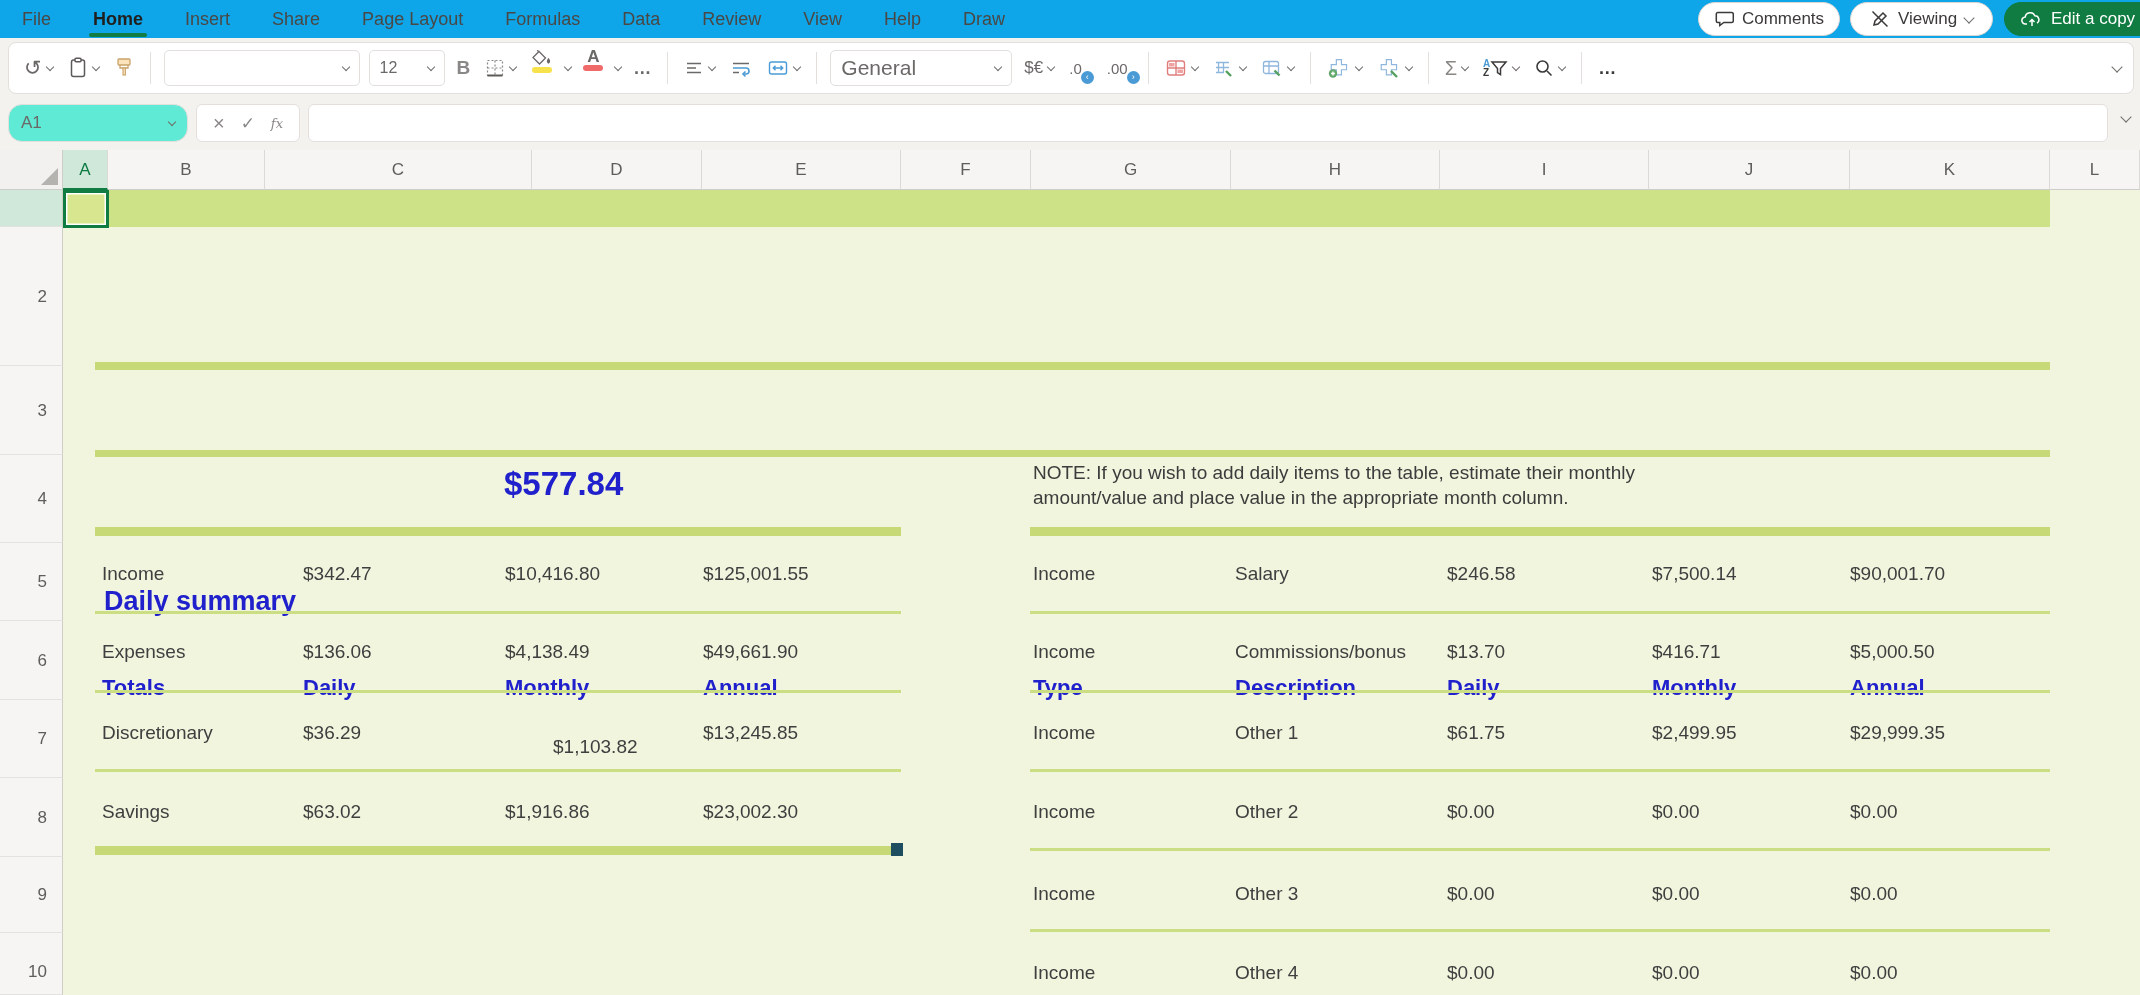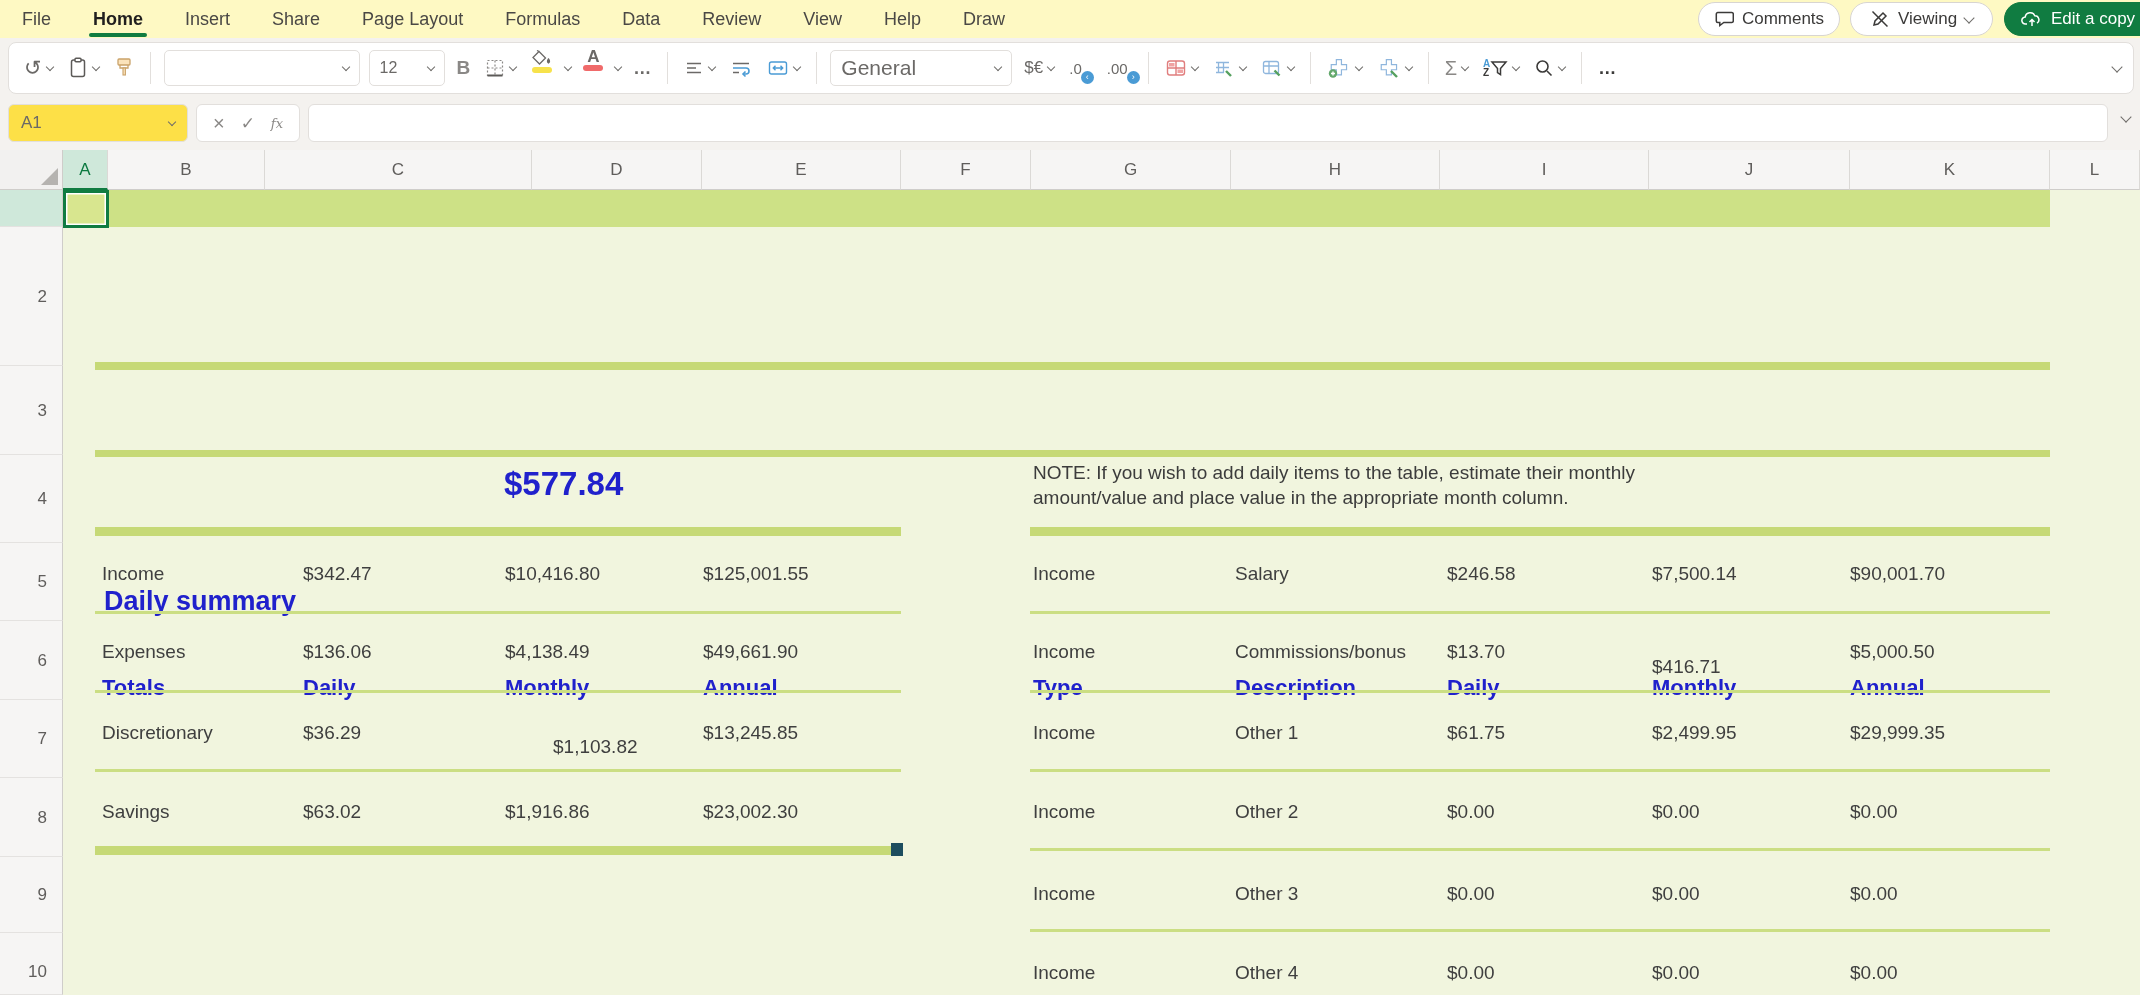--- a/index.html
+++ b/index.html
@@ -1,20 +1,20 @@
 <!DOCTYPE html>
 <html><head>
 <meta charset="utf-8">
 <style>
   * { margin:0; padding:0; box-sizing:border-box; }
   html,body { width:2140px; height:995px; overflow:hidden; }
   body { font-family:"Liberation Sans", sans-serif; background:#f4f2ef; position:relative; }
 
   
-  .menubar { position:absolute; left:0; top:0; width:2140px; height:38px; background:#fef9c3; }
+  .menubar { position:absolute; left:0; top:0; width:2140px; height:38px; background:#0ea5e9; }
   .menu-items { position:absolute; left:22px; top:0; height:38px; display:flex; gap:42px; align-items:center; }
   .menu-item { font-size:18px; color:#4a4845; cursor:default; position:relative; white-space:nowrap; }
   .menu-item.active { color:#201f1e; font-weight:700; }
   .menu-item.active::after { content:""; position:absolute; left:-4px; right:-4px; bottom:-7px; height:3.5px; background:#107c41; border-radius:2px; }
   .pill { position:absolute; top:2px; height:34px; border-radius:17px; background:#fff; border:1px solid #d8d5d2; display:flex; align-items:center; gap:8px; padding:0 16px; font-size:17px; color:#3b3a39; }
   .pill.green { background:#107c41; border-color:#107c41; color:#fff; }
   .chev { width:8px; height:8px; border-right:1.7px solid #6f6d6a; border-bottom:1.7px solid #6f6d6a; transform:rotate(45deg); margin-top:-3px; flex:none; }
   .chev.sm { width:6px; height:6px; }
   .penslash { position:relative; width:20px; height:20px; }
 
@@ -26,21 +26,21 @@
   .glyph { font-size:18px; color:#6b6967; }
   .boldB { font-size:19px; font-weight:700; color:#8a8886; }
   .fcA { font-size:17px; font-weight:700; color:#6b6967; line-height:14px; }
   .colorbar { width:20px; height:6px; border-radius:3px; }
   .dec { position:relative; font-size:15px; color:#6b6967; padding-right:4px; }
   .dec .badge { position:absolute; right:-8px; bottom:-7px; width:13px; height:13px; border-radius:50%; background:#4a9bd5; color:#fff; font-size:9px; line-height:13px; text-align:center; }
   .spacer { flex:1; }
 
   
   .fbar { position:absolute; left:0; top:98px; width:2140px; height:50px; background:#f4f2ef; }
-  .namebox { position:absolute; left:8px; top:6px; width:180px; height:38px; background:#fde047; border:1px solid #e2dfdc; border-radius:6px; display:flex; align-items:center; justify-content:space-between; padding:0 12px; font-size:17px; color:#6b6967; }
+  .namebox { position:absolute; left:8px; top:6px; width:180px; height:38px; background:#5eead4; border:1px solid #e2dfdc; border-radius:14px; display:flex; align-items:center; justify-content:space-between; padding:0 12px; font-size:17px; color:#6b6967; }
   .fxgroup { position:absolute; left:196px; top:6px; width:104px; height:38px; background:#fff; border:1px solid #e2dfdc; border-radius:6px; display:flex; align-items:center; justify-content:space-evenly; font-size:17px; color:#8a8886; }
   .fxit { font-family:"DejaVu Serif", serif; font-style:italic; font-size:13px; }
   .finput { position:absolute; left:308px; top:6px; width:1800px; height:38px; background:#fff; border:1px solid #e2dfdc; border-radius:6px; font-size:16px; color:#333; padding:0 10px; line-height:36px; }
   .fexpand { position:absolute; right:10px; top:18px; }
 
   
   .corner { position:absolute; left:0; top:150px; width:63px; height:40px; background:#f2f1f0; border-right:1px solid #cfcdca; border-bottom:1px solid #cfcdca; }
   .corner .tri { position:absolute; right:4px; bottom:4px; width:0; height:0; border-left:17px solid transparent; border-bottom:17px solid #b5b3b0; }
   .colhead { position:absolute; top:150px; height:40px; background:#f6f5f4; border-right:1px solid #dbd9d6; border-bottom:1px solid #cfcdca; font-size:17px; color:#5f5d5b; text-align:center; line-height:39px; }
   .colhead.sel { background:#cfe8da; color:#0c7a40; border-bottom:2px solid #107c41; }
@@ -413,21 +413,21 @@
   <div class="dcell" style="left:970px;  top:371px;">Income</div>
   <div class="dcell" style="left:1172px; top:371px;">Salary</div>
   <div class="dcell" style="left:1384px; top:371px;">$246.58</div>
   <div class="dcell" style="left:1589px; top:371px;">$7,500.14</div>
   <div class="dcell" style="left:1787px; top:371px;">$90,001.70</div>
   <div class="thin" style="left:967px; top:421px; width:1020px;"></div>
 
   <div class="dcell" style="left:970px;  top:449px;">Income</div>
   <div class="dcell" style="left:1172px; top:449px;">Commissions/bonus</div>
   <div class="dcell" style="left:1384px; top:449px;">$13.70</div>
-  <div class="dcell" style="left:1589px; top:449px;margin-top:15px;">$416.71</div>
+  <div class="dcell" style="left:1589px; top:449px;">$416.71</div>
   <div class="dcell" style="left:1787px; top:449px;">$5,000.50</div>
   <div class="thin" style="left:967px; top:500px; width:1020px;"></div>
 
   <div class="dcell" style="left:970px;  top:530px;">Income</div>
   <div class="dcell" style="left:1172px; top:530px;">Other 1</div>
   <div class="dcell" style="left:1384px; top:530px;">$61.75</div>
   <div class="dcell" style="left:1589px; top:530px;">$2,499.95</div>
   <div class="dcell" style="left:1787px; top:530px;">$29,999.35</div>
   <div class="thin" style="left:967px; top:579px; width:1020px;"></div>
 

